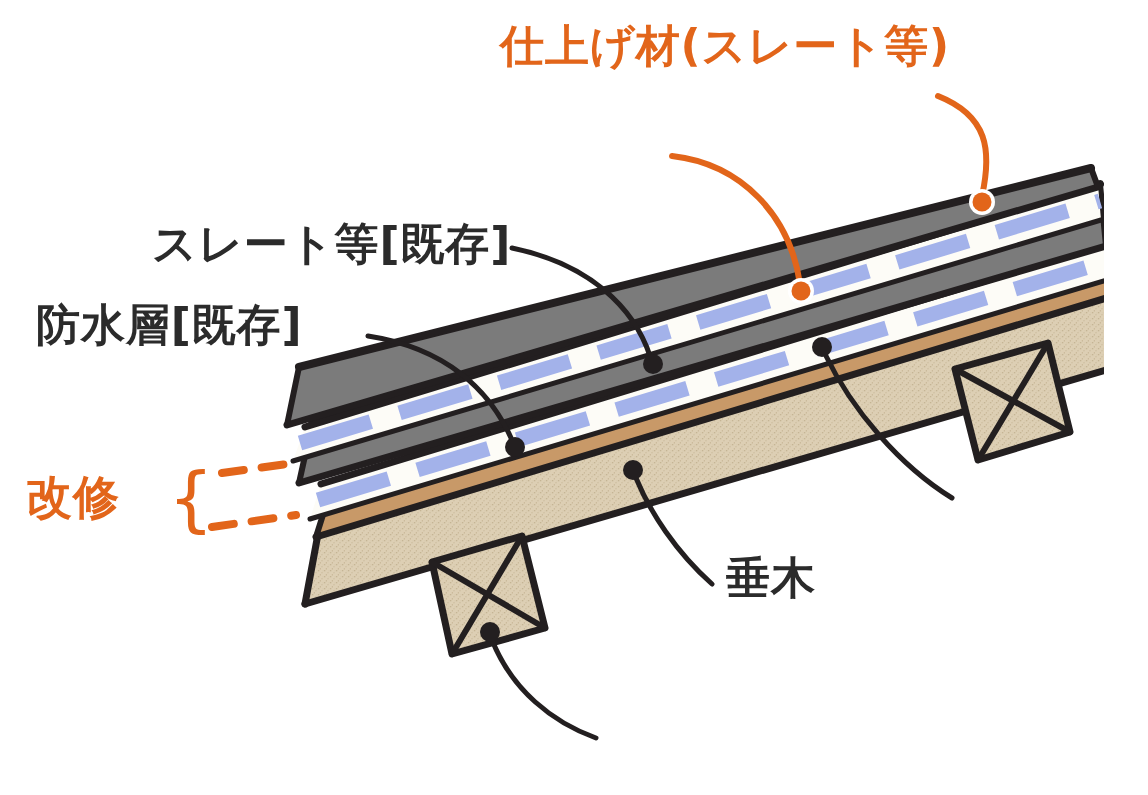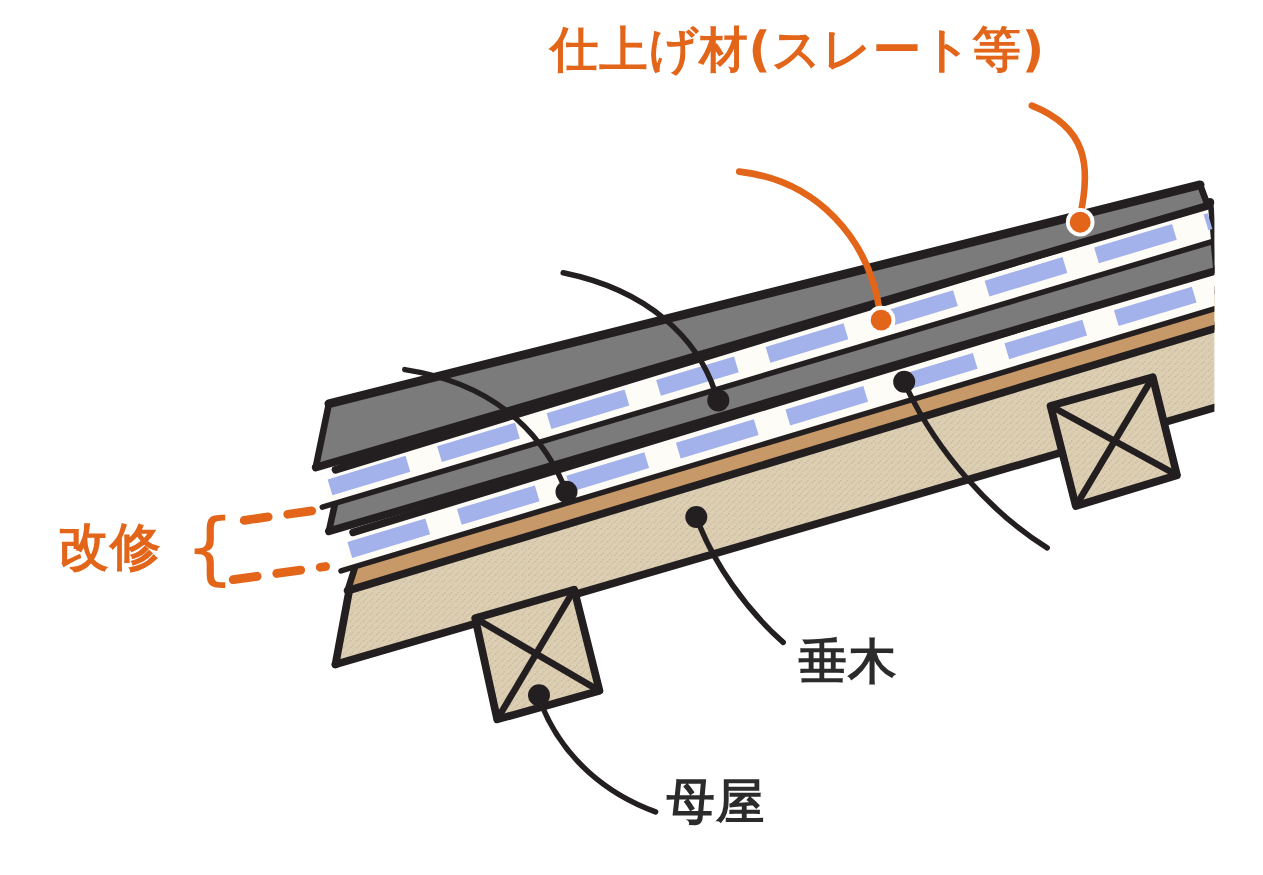--- a/index.html
+++ b/index.html
@@ -40,21 +40,20 @@
   .lbl-orange {
     color: #e2651a;
     font-size: 44px;
     font-weight: 700;
   }
   .lbl-scope {
     color: #e2651a;
     font-size: 46px;
     font-weight: 700;
     line-height: 1.18;
-    margin-left: 27px;
   }
 </style>
 </head>
 <body>
 
 <div id="stage">
 
   <svg class="layer" viewBox="0 0 1148 795">
     <defs>
 
@@ -168,25 +167,26 @@
 
     <g>
       <path d="M 222,473 L 294,463" fill="none" stroke="#e2651a" stroke-width="8" stroke-linecap="round" stroke-dasharray="22 18"></path>
       <path d="M 212,527 L 296,515" fill="none" stroke="#e2651a" stroke-width="8" stroke-linecap="round" stroke-dasharray="22 18"></path>
     </g>
   </svg>
 
   <div class="lbl lbl-orange" style="left:500px; top:24px;">仕上げ材(スレート等)</div>
 
 
+  <div class="lbl lbl-black" style="left:152px; top:222px;">スレート等[既存]</div>
 
+  <div class="lbl lbl-black" style="left:36px; top:303px;">防水層[既存]</div>
 
   <div class="lbl lbl-scope" style="left:26px; top:470px;">改修</div>
 
 
   <div class="lbl lbl-orange" style="left:168px; top:462px; font-size:72px; font-weight:400;">{</div>
 
 
-  <div class="lbl lbl-black" style="left:726px; top:580px;">垂木</div>
+  <div class="lbl lbl-black" style="left:726px; top:556px;">垂木</div>
 
-  <div class="lbl lbl-black" style="left:606px; top:708px;">母屋</div>
 
 </div>
 
 </body></html>

